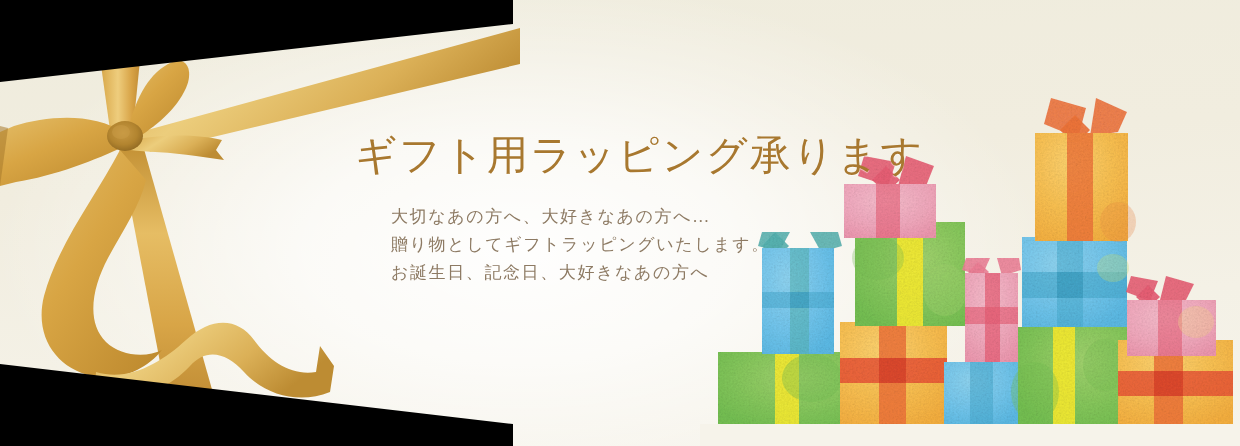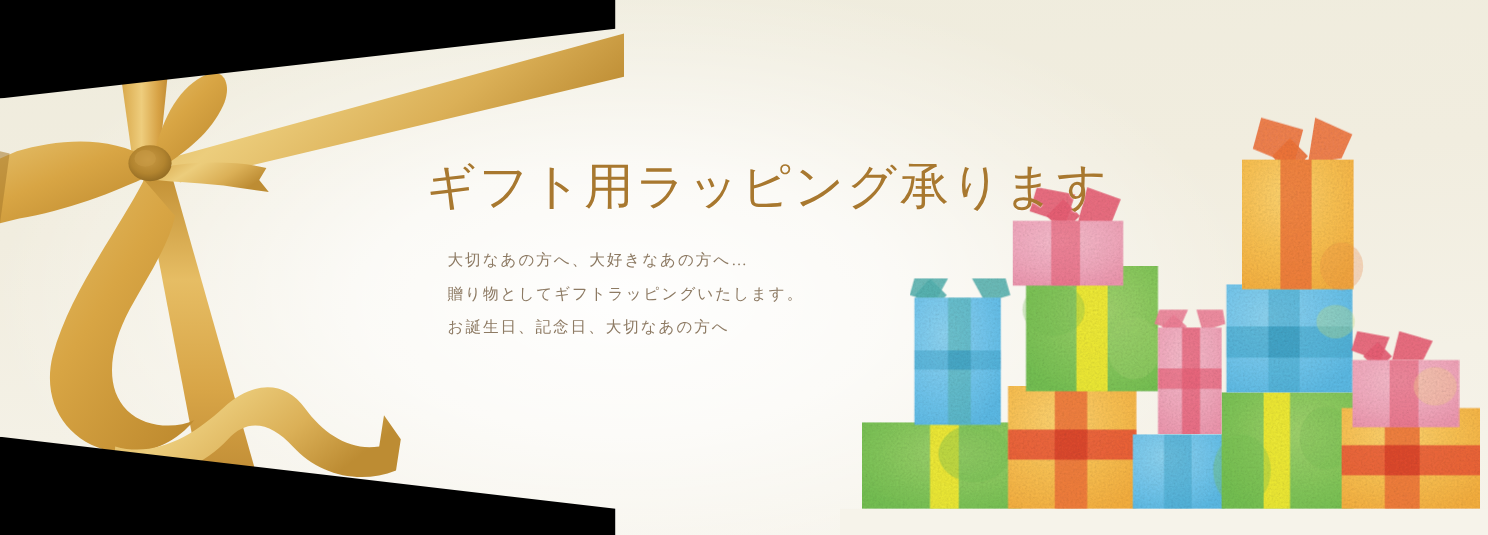--- a/index.html
+++ b/index.html
@@ -37,22 +37,22 @@
   }
   
   .headline{
     position:absolute;left:342px;top:128px;
     font-size:41px;letter-spacing:2px;
     color:#a8782f;white-space:nowrap;
     text-shadow:0 1px 1px rgba(255,255,255,.6);
     margin-left:13px;
   }
   .body-copy{
-    position:absolute;left:373px;top:203px;
-    font-size:13px;line-height:28px;letter-spacing:1.6px;
+    position:absolute;left:391px;top:203px;
+    font-size:17px;line-height:28px;letter-spacing:1.6px;
     color:#8d7a63;white-space:nowrap;
   }
   .body-copy div{white-space:nowrap;}
   
   .gifts{position:absolute;left:0;top:0;width:1240px;height:446px;}
   .gifts svg{display:block;}
   
   .ribbon{position:absolute;left:0;top:0;width:520px;height:446px;}
 </style>
 </head>
@@ -265,16 +265,16 @@
     </div>
   <div class="wedge bottom">
       <div class="tri"></div>
     </div>
 
   <div class="headline">ギフト用ラッピング承ります</div>
 
   <div class="body-copy">
     <div>大切なあの方へ、大好きなあの方へ…</div>
     <div>贈り物としてギフトラッピングいたします。</div>
-    <div>お誕生日、記念日、大切なあの方へ</div>
+    <div>お誕生日、記念日、大好きなあの方へ</div>
   </div>
 
 </div>
 
 </body></html>

